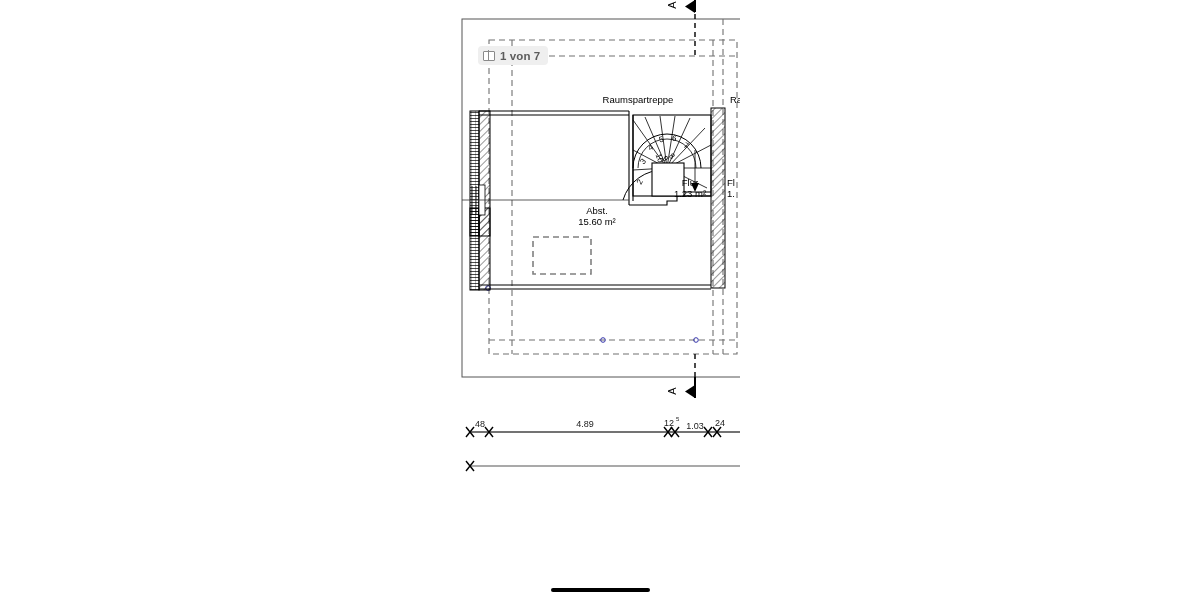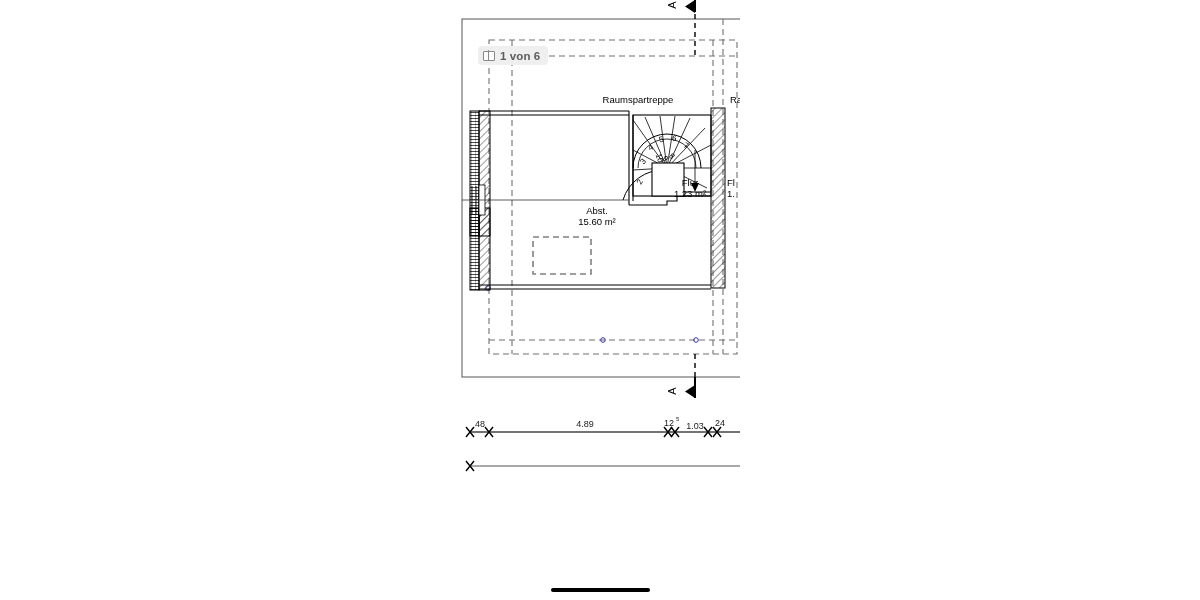--- a/index.html
+++ b/index.html
@@ -315,18 +315,18 @@
           <line x1="11" y1="461" x2="19" y2="471"></line>
           <line x1="19" y1="461" x2="11" y2="471"></line>
         </g>
       </g>
 
     </svg>
   </div>
 
   <div id="page-badge">
     <span class="badge-icon"></span>
-    <span class="badge-label">1 von 6</span>
+    <span class="badge-label">1 von 7</span>
   </div>
 
   <div id="home-indicator"></div>
 
 </div>
 
 </body></html>

